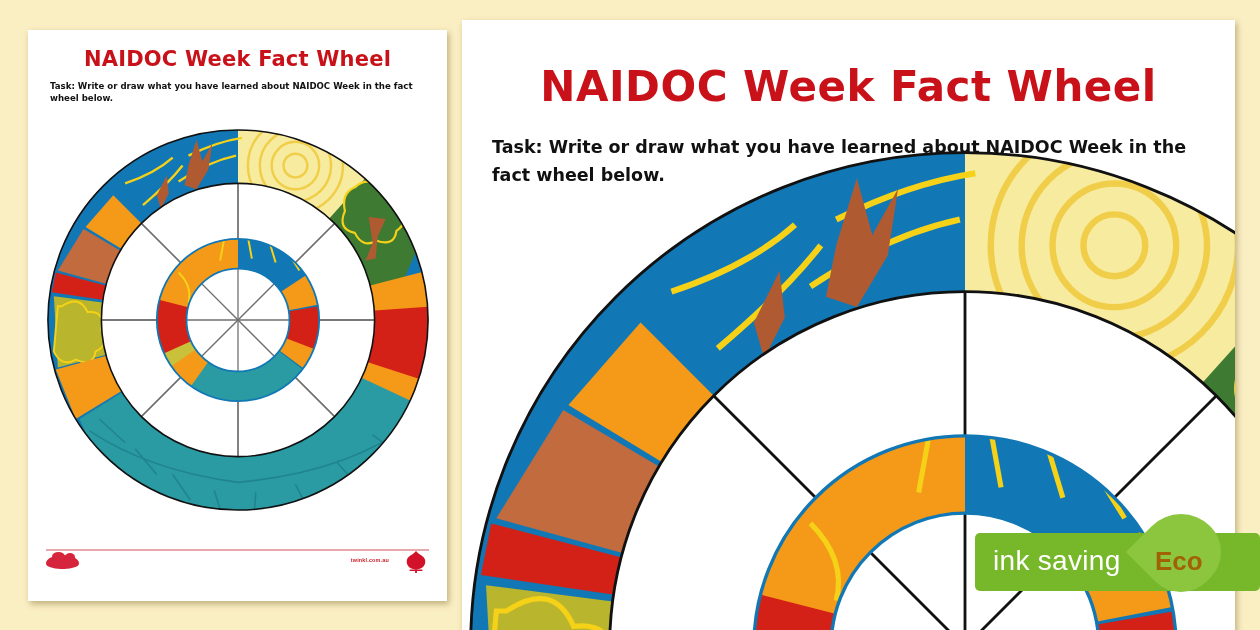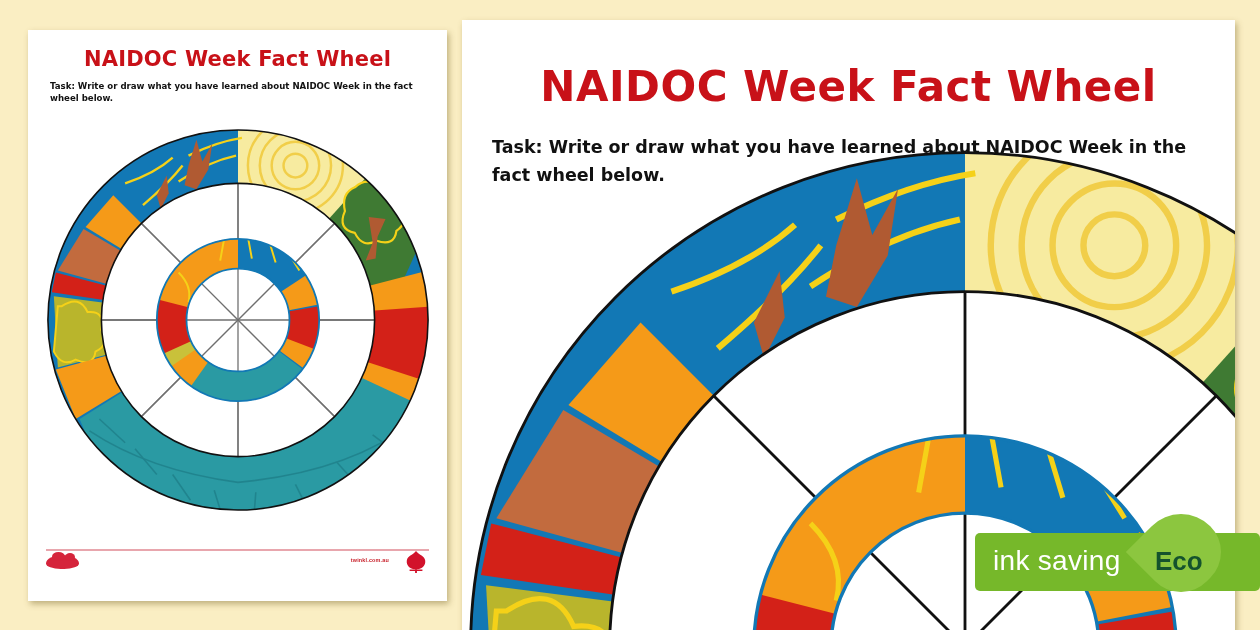--- a/index.html
+++ b/index.html
@@ -124,21 +124,21 @@
   }
   .eco-ink {
     position:absolute; left:18px; top:12px;
     color:#ffffff;
     font-size:28px;
     font-family:Liberation Sans, sans-serif;
     letter-spacing:.3px;
   }
   .eco-eco {
     position:absolute; left:180px; top:13px;
-    color:#14532d;
+    color:#a16207;
     font-size:26px;
     font-weight:bold;
     font-family:"Liberation Sans", sans-serif;
   }
 </style>
 </head>
 <body>
 
 <div class="page" id="thumb-page">
 

